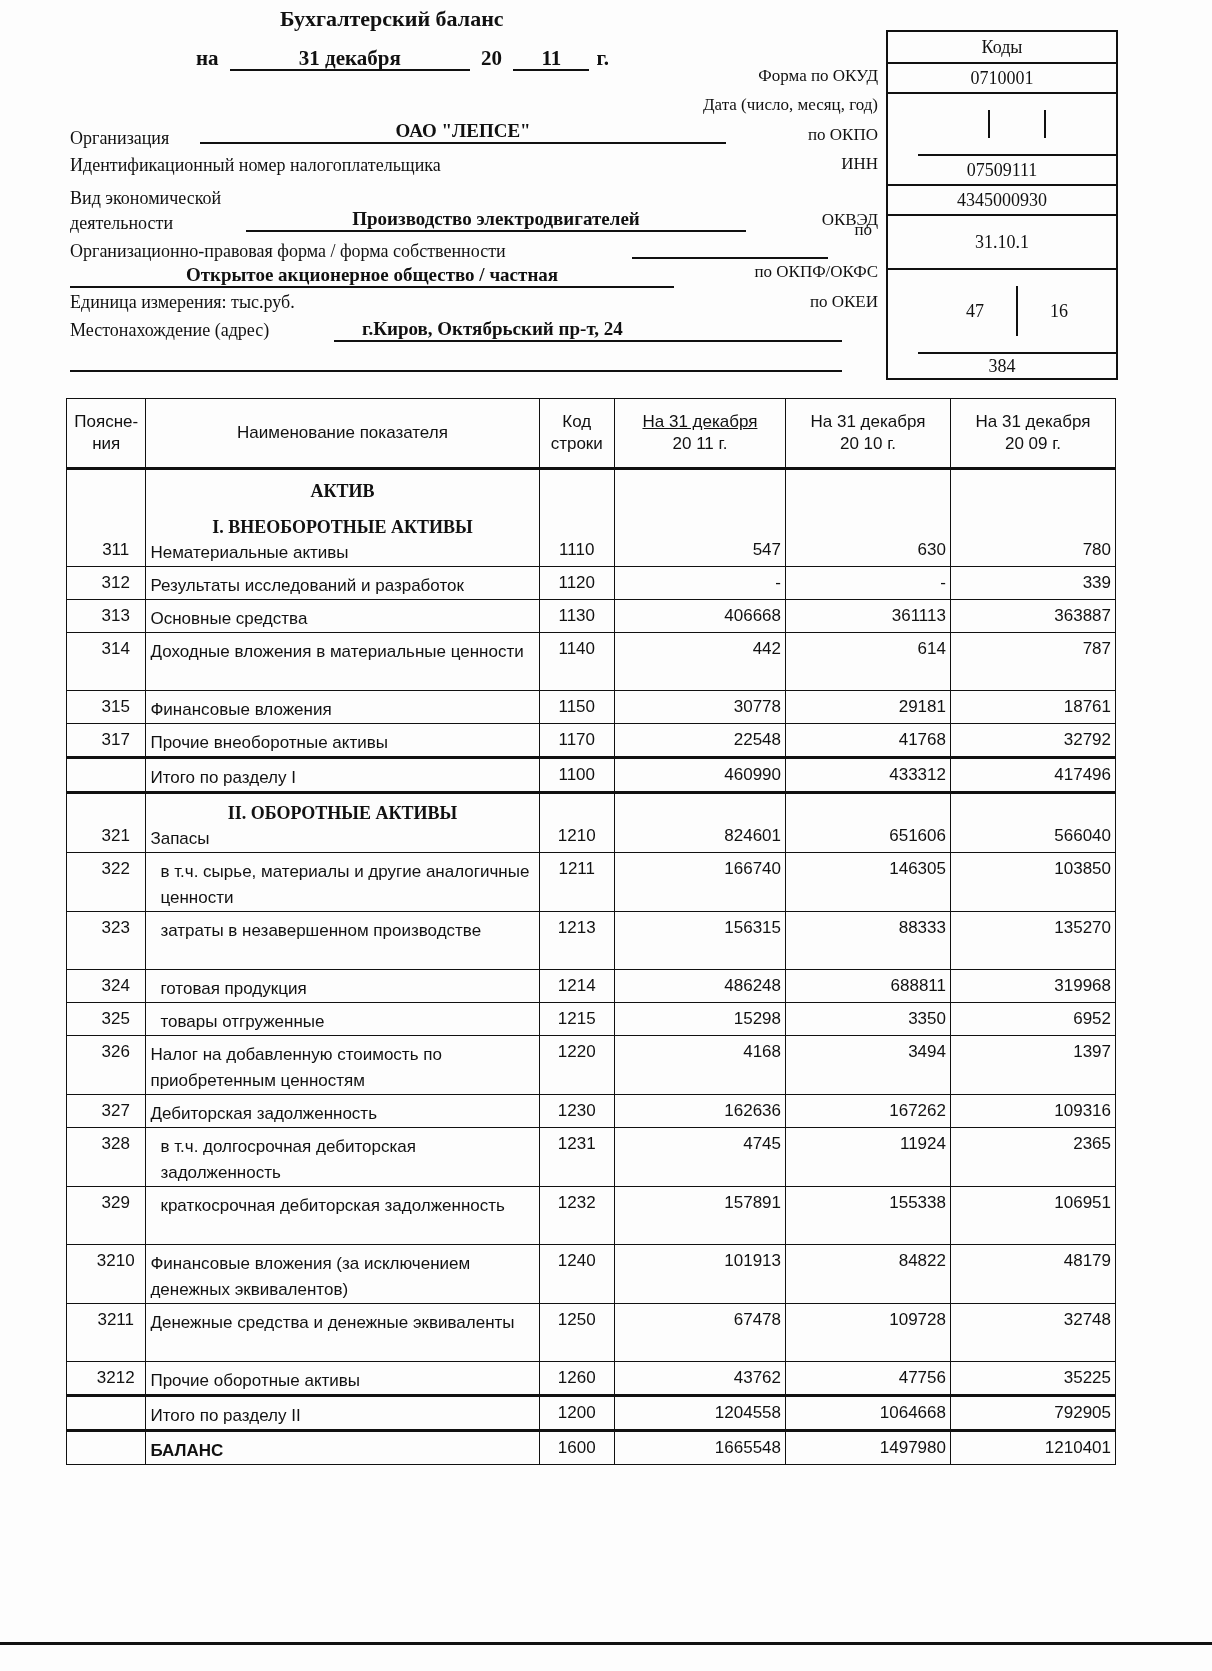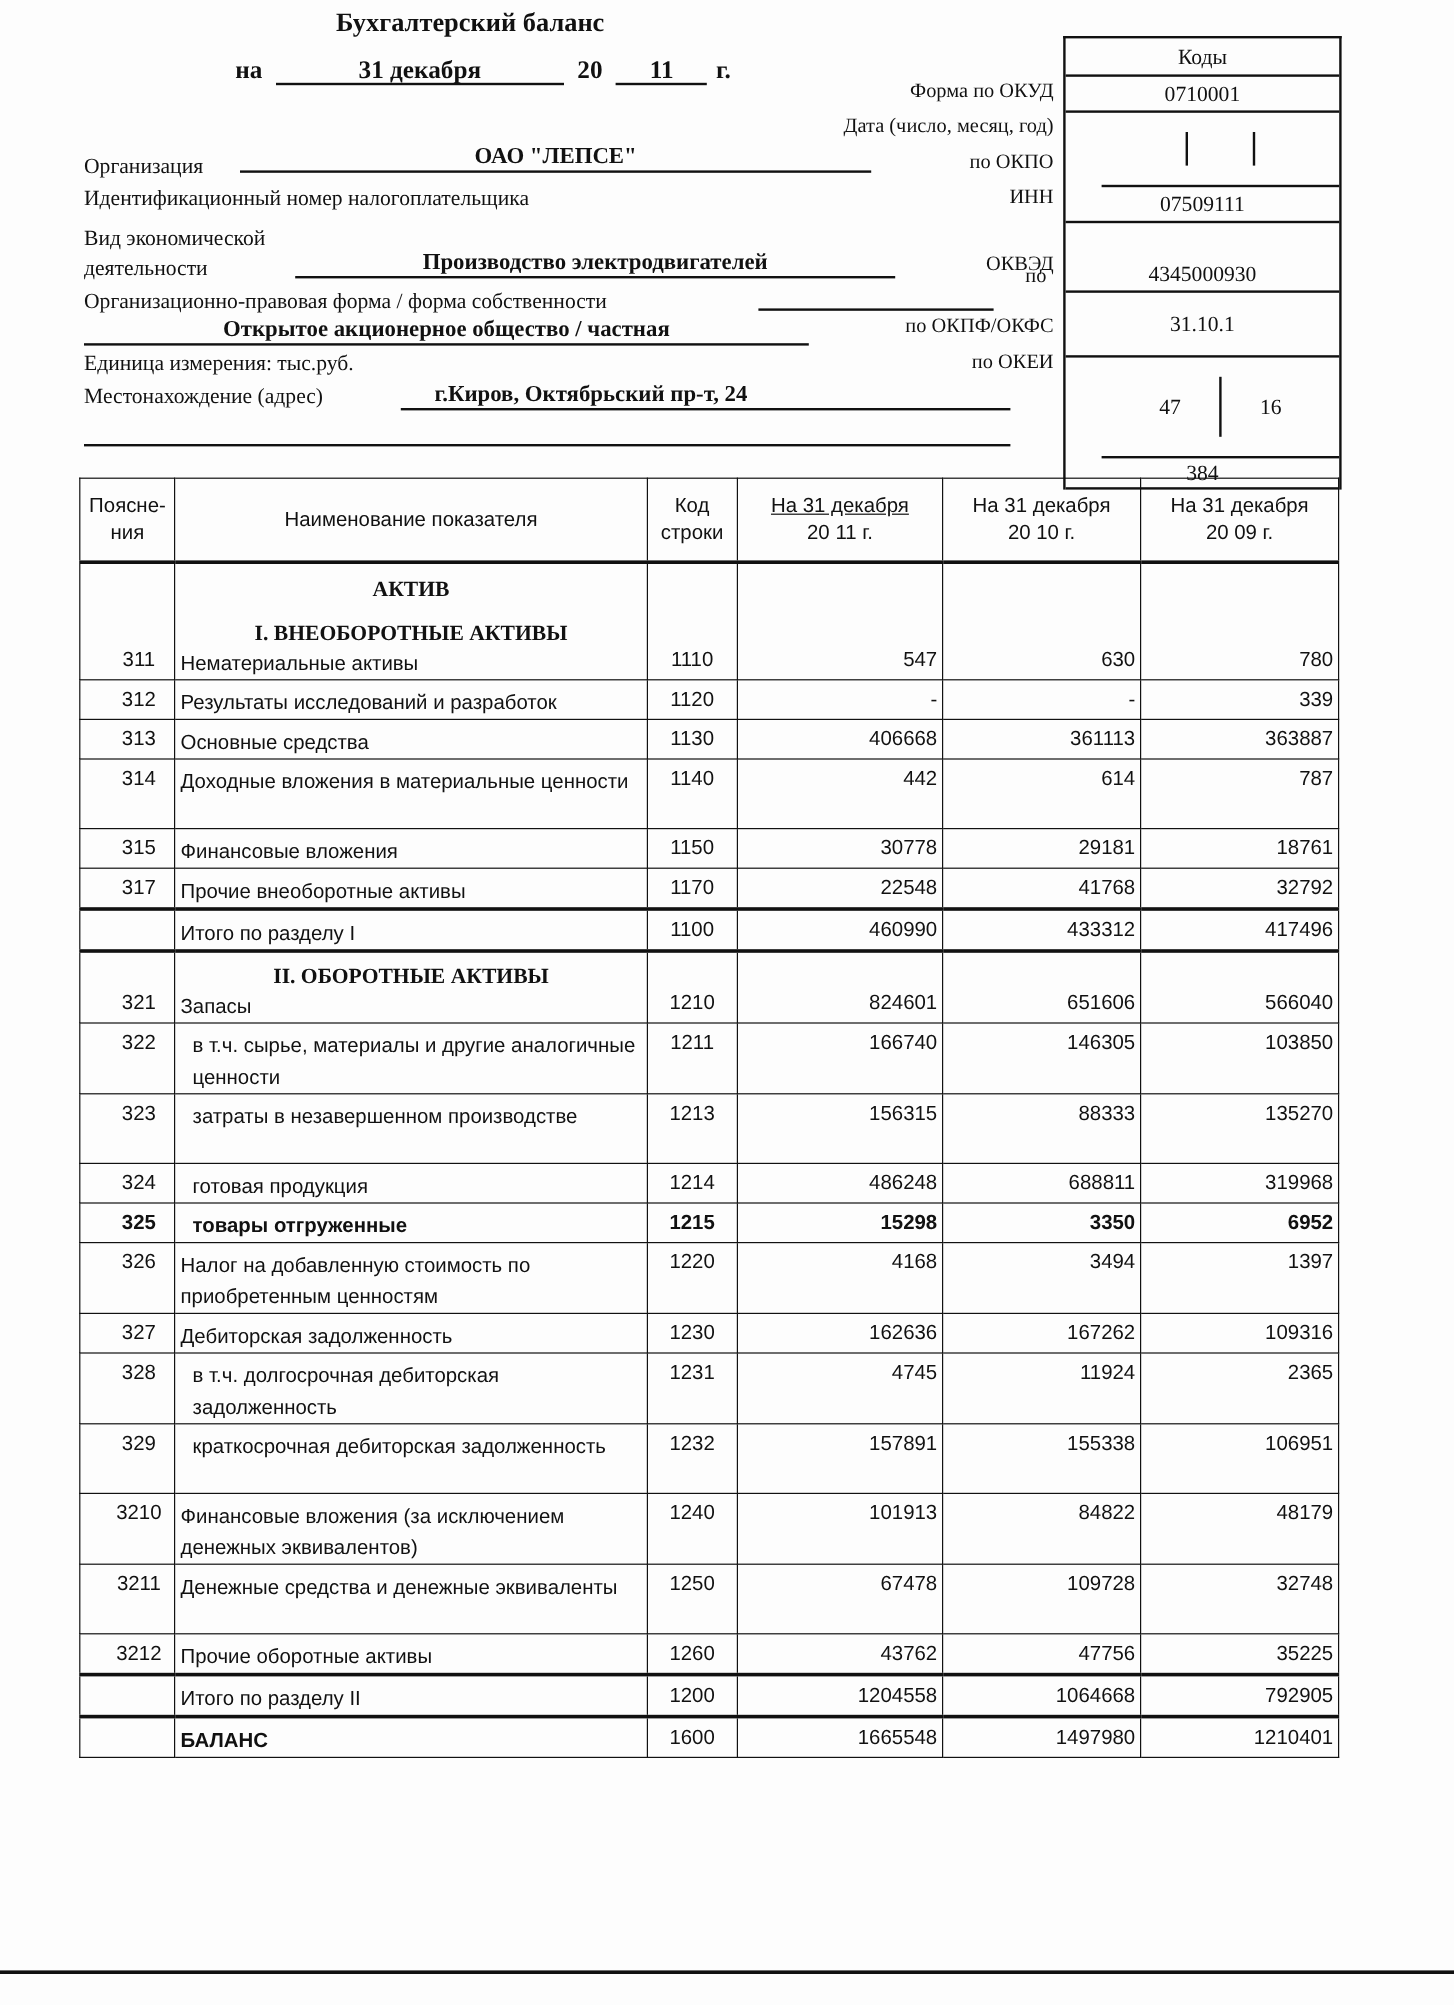--- a/index.html
+++ b/index.html
@@ -54,21 +54,21 @@
 
 <div class="abs codes">
   <div class="c" style="height:30px;">Коды</div>
   <div class="c" style="height:28px;">0710001</div>
   <div class="c split" style="height:28px;">
     <div></div>
     <div></div>
     <div></div>
   </div>
   <div class="c" style="height:28px;">07509111</div>
-  <div class="c" style="height:28px;margin-top:28px;">4345000930</div>
+  <div class="c" style="height:28px;">4345000930</div>
   <div class="c" style="height:52px;">31.10.1</div>
   <div class="c split" style="height:50px;">
     <div>47</div>
     <div>16</div>
   </div>
   <div class="c" style="height:24px;">384</div>
 </div>
 
 <div class="abs lbl" style="left:70px;top:128px;">Организация</div>
 <div class="fill" style="left:200px;top:120px;width:526px;">ОАО "ЛЕПСЕ"</div>
@@ -199,21 +199,21 @@
         <td class="num">135270</td>
   </tr>
   <tr style="height:32px;margin-left:24px;">
     <td class="ex">324</td>
         <td class="name ind">готовая продукция</td>
         <td class="code">1214</td>
         <td class="num">486248</td>
         <td class="num">688811</td>
         <td class="num">319968</td>
   </tr>
-  <tr style="height:32px;font-weight:bold;">
+  <tr style="height:32px;">
     <td class="ex">325</td>
         <td class="name ind">товары отгруженные</td>
         <td class="code">1215</td>
         <td class="num">15298</td>
         <td class="num">3350</td>
         <td class="num">6952</td>
   </tr>
   <tr style="height:58px;">
     <td class="ex">326</td>
         <td class="name">Налог на добавленную стоимость по приобретенным ценностям</td>

